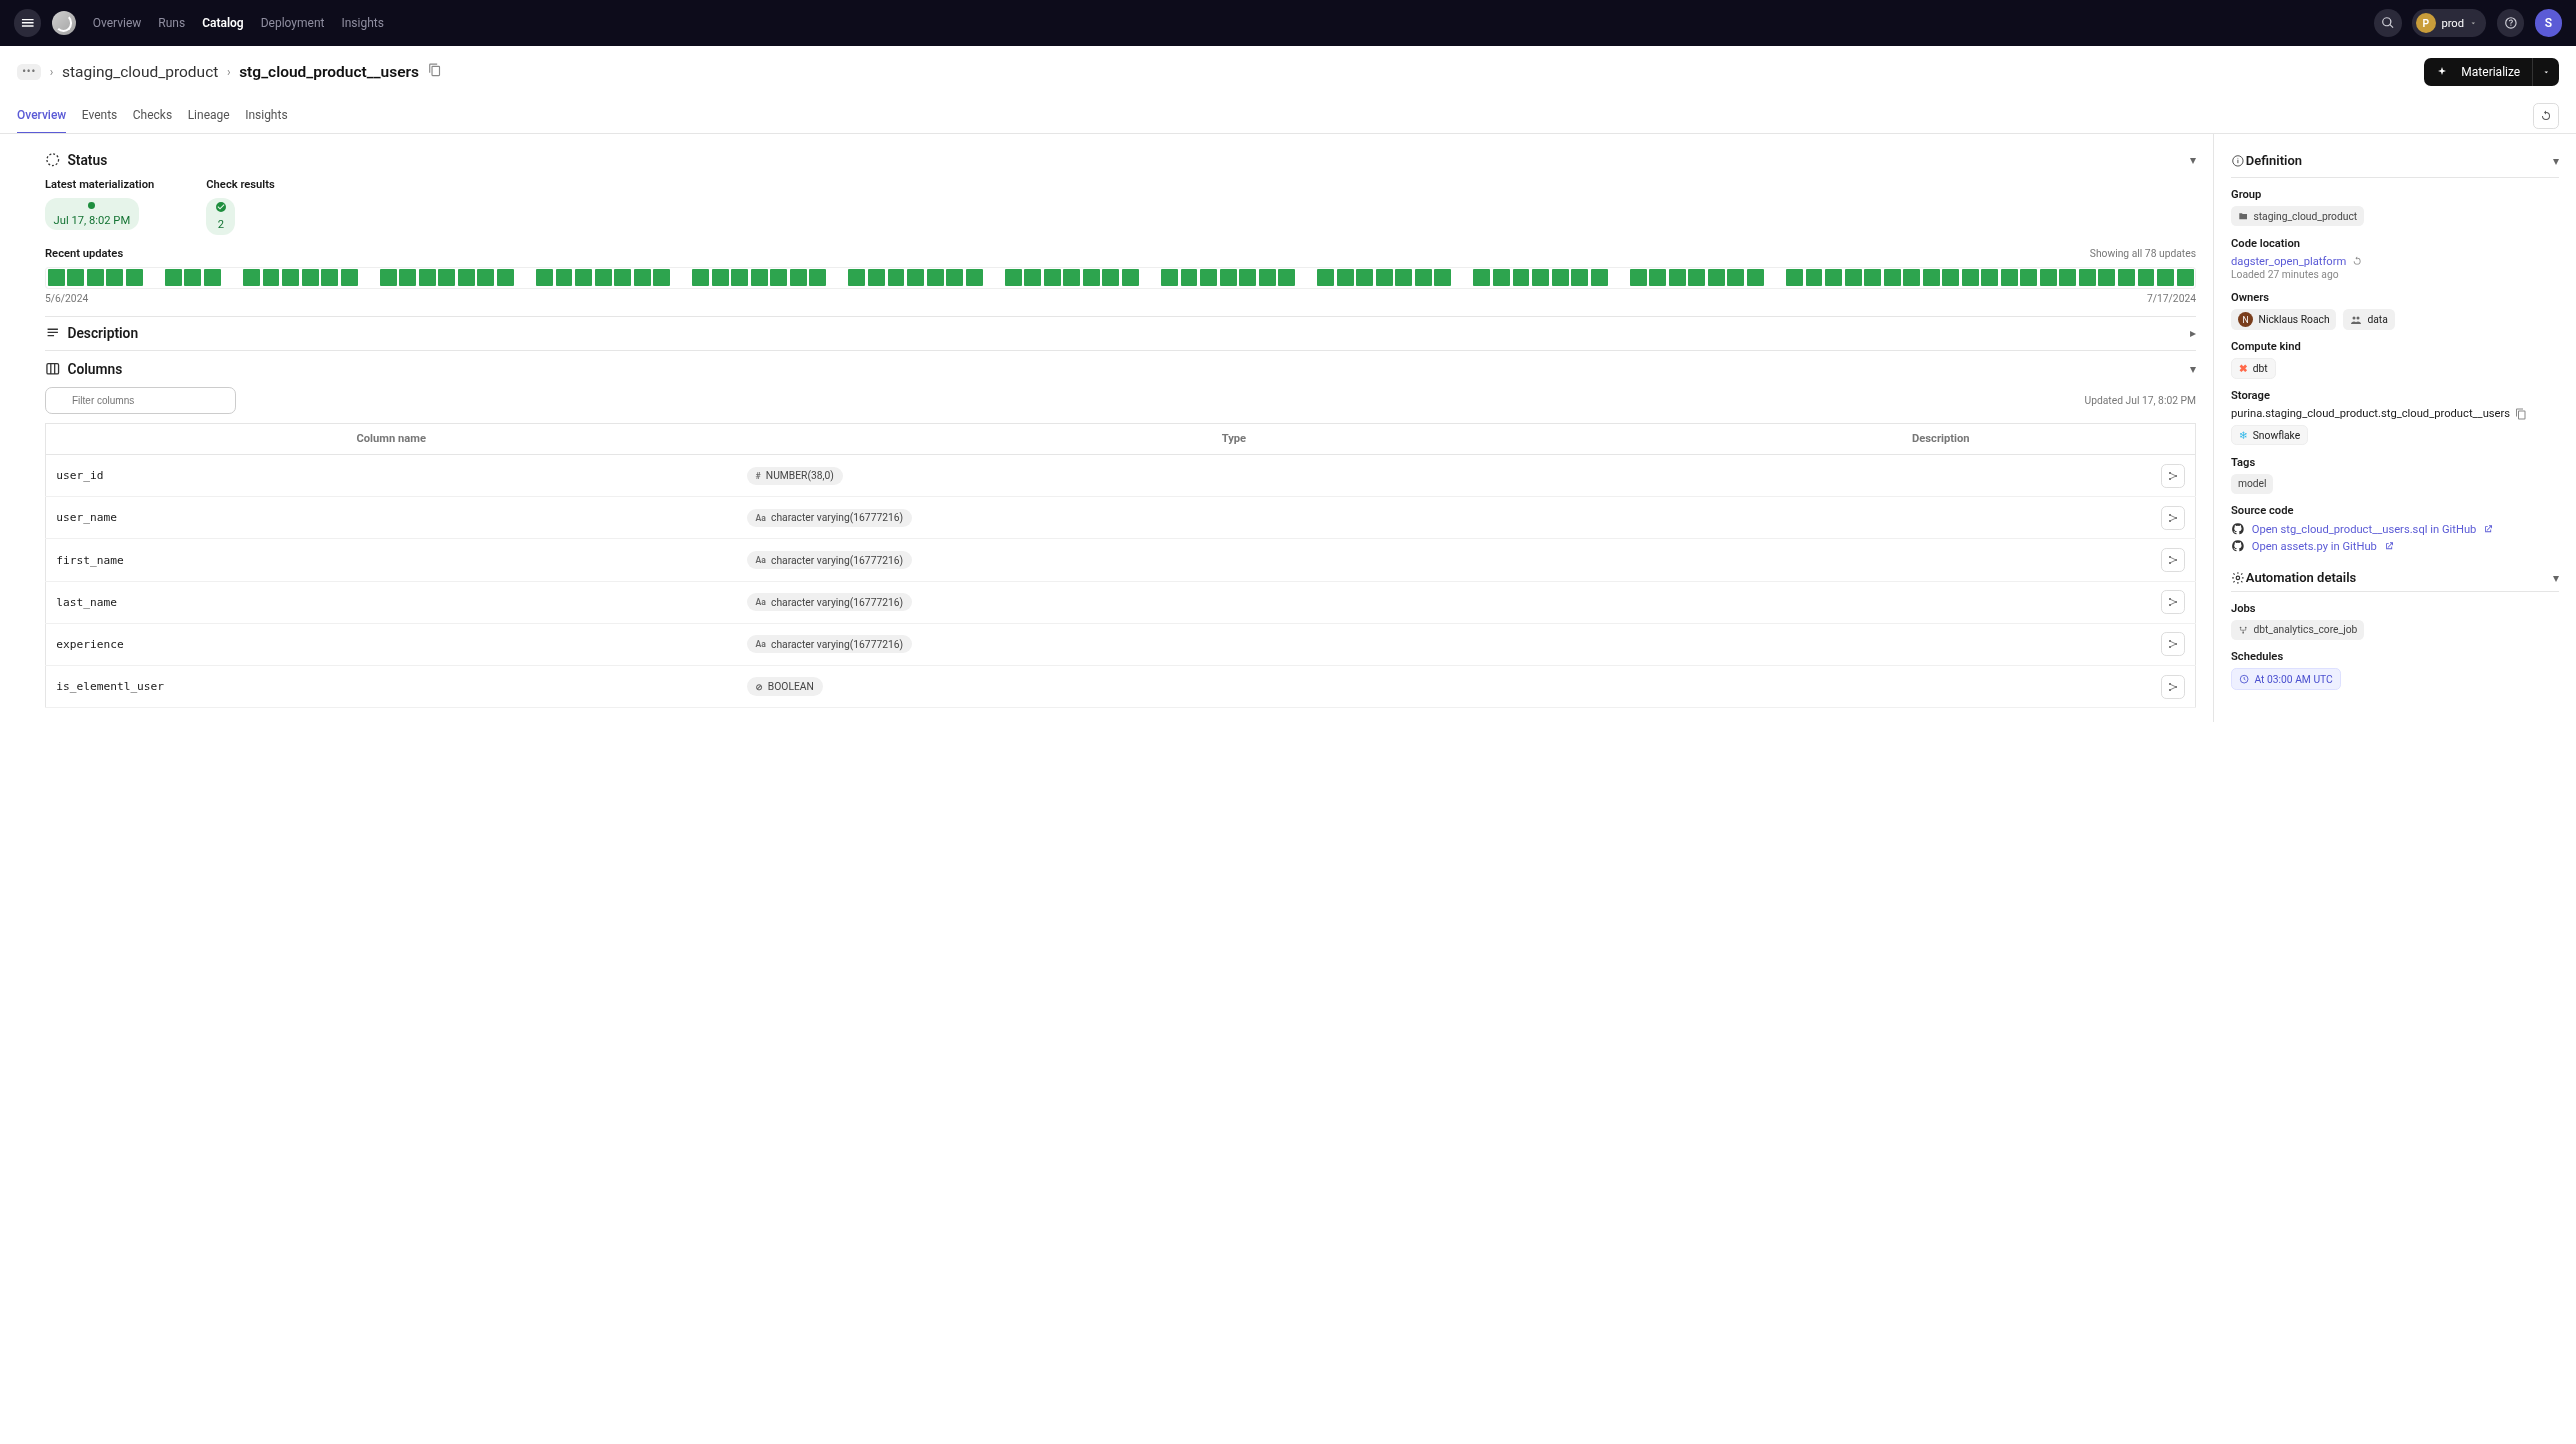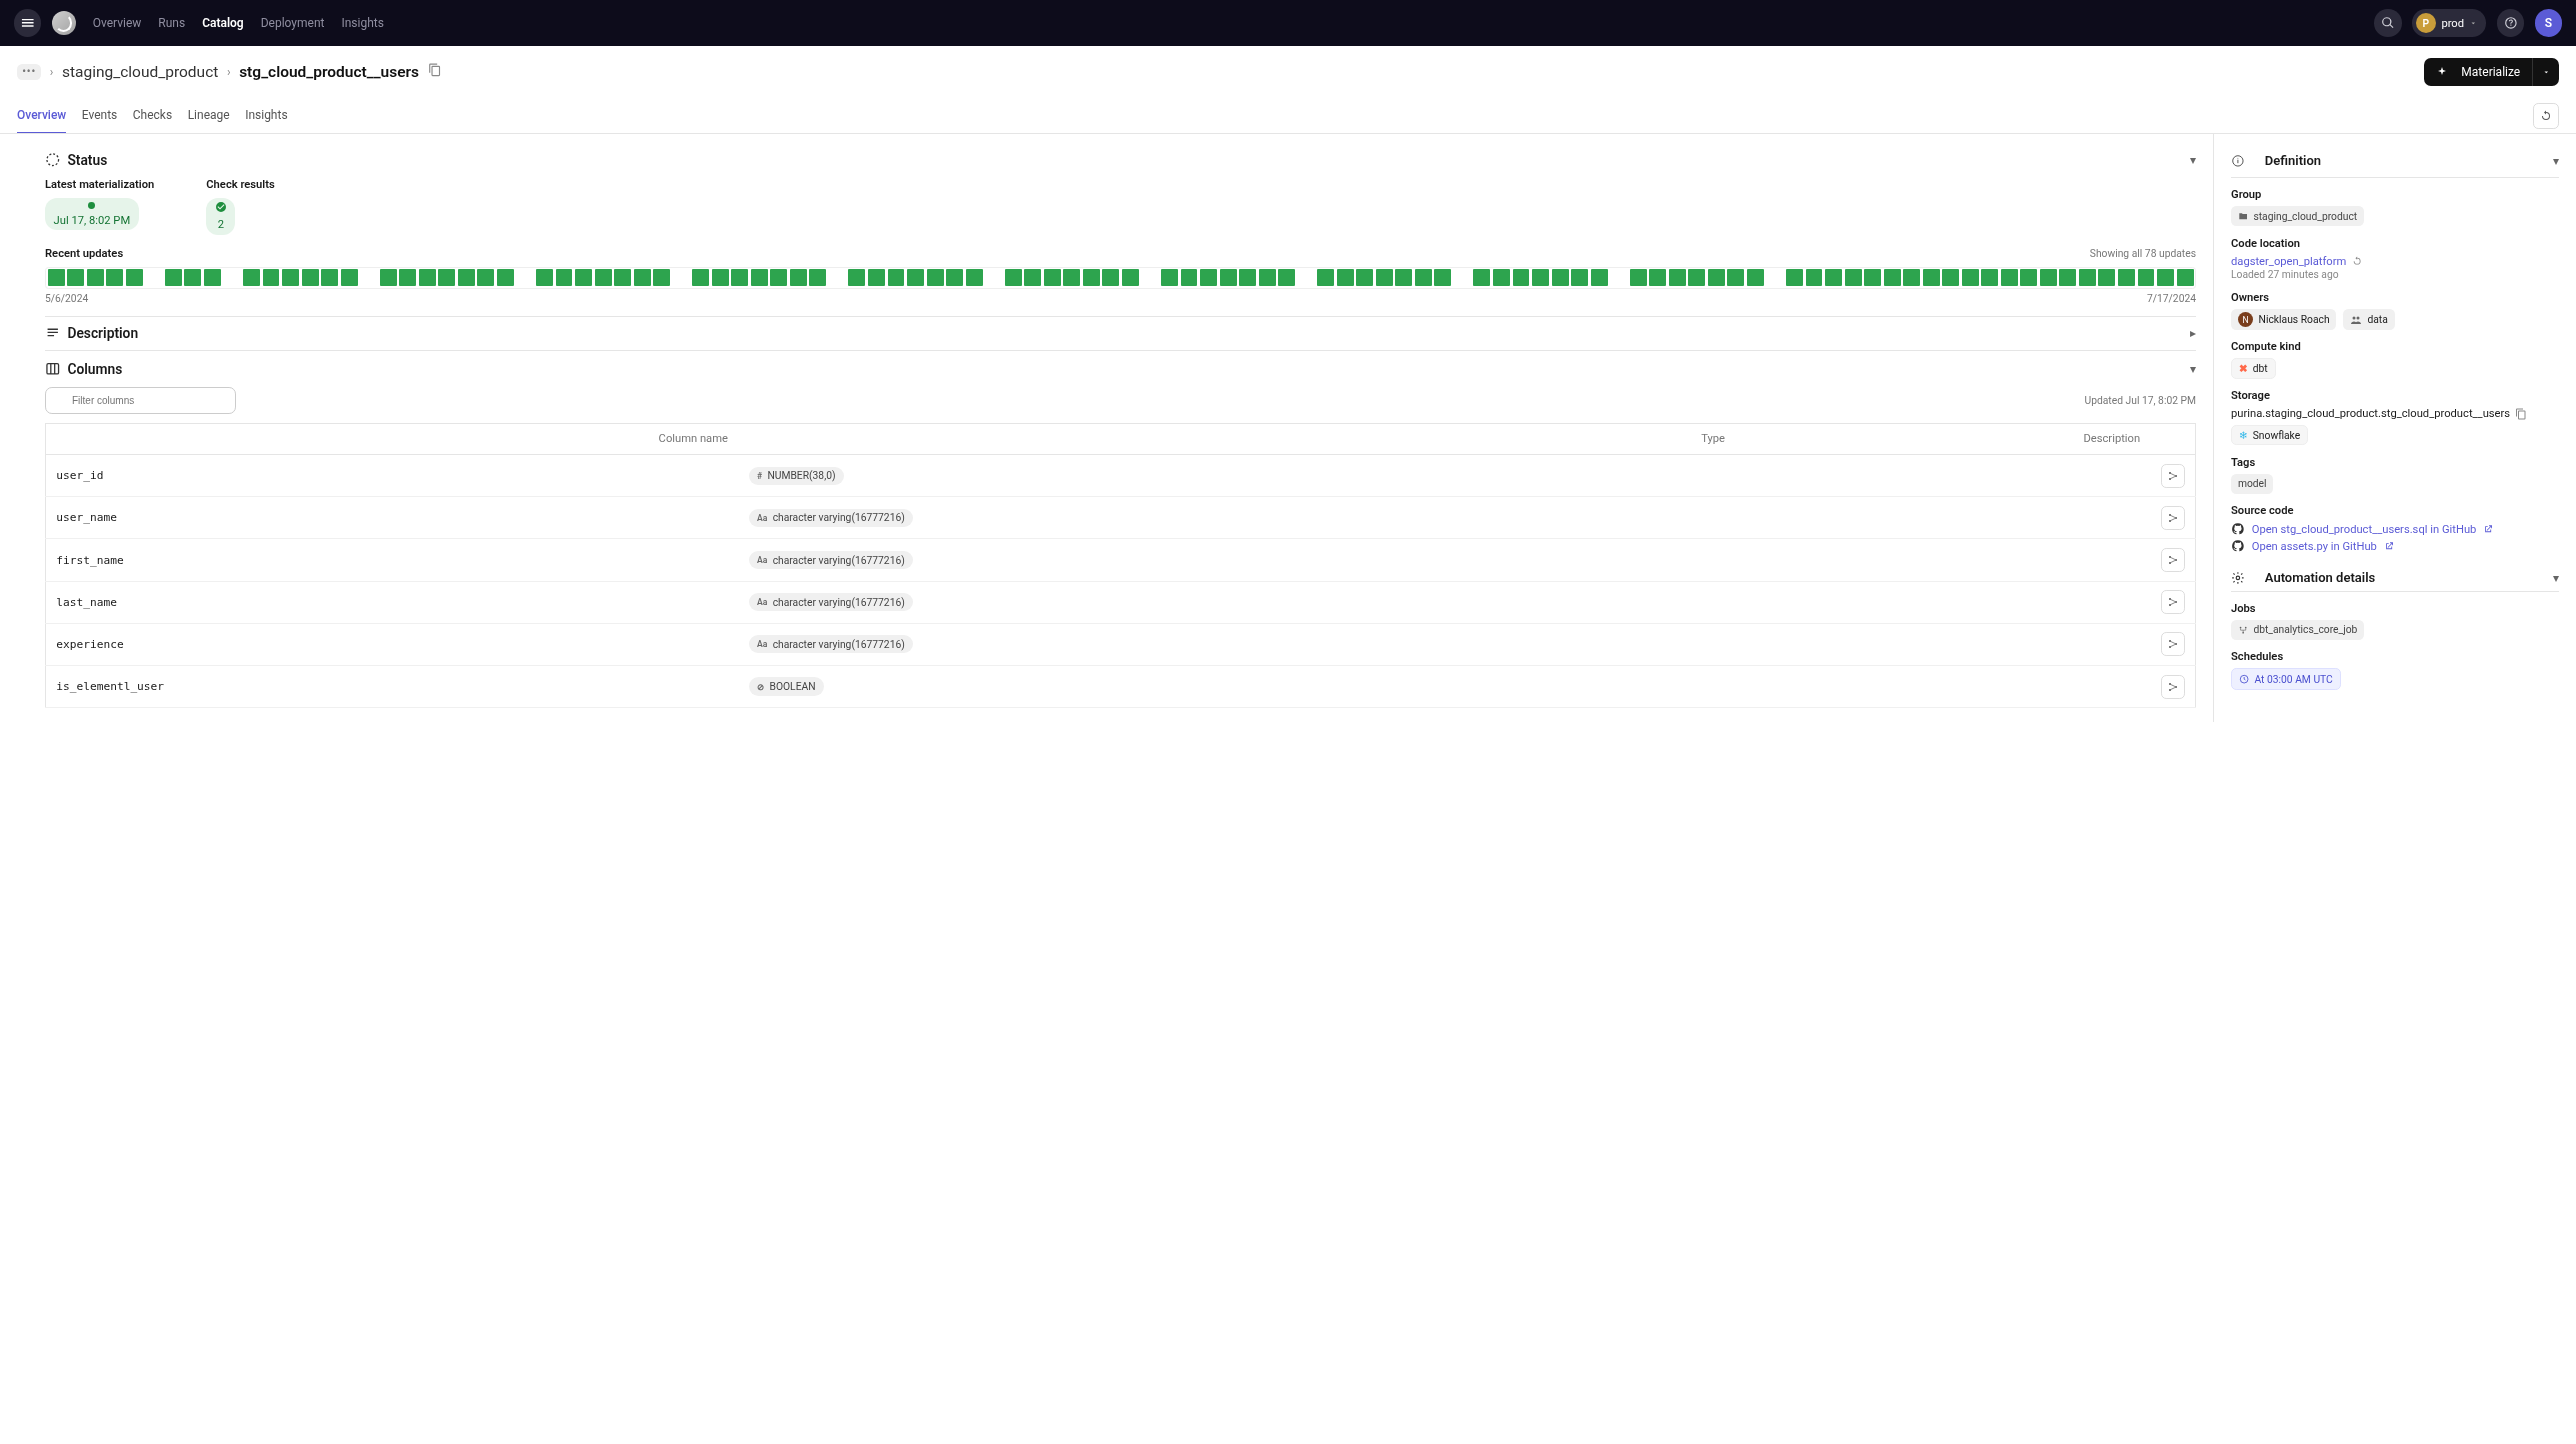--- a/index.html
+++ b/index.html
@@ -71,21 +71,21 @@
 .cols-section { padding: 10.3px 0; display: flex; align-items: center; gap: 6.9px; cursor: pointer; }
 .cols-section h3 { font-size: 13.8px; font-weight: 600; }
 
 .filter-row { display: flex; align-items: center; margin-bottom: 8.6px; }
 .filter-input { border: 0.9px solid #ccc; border-radius: 6.9px; padding: 6.9px 8.6px 6.9px 26px; width: 191px; font-size: 10px; position: relative; }
 .filter-wrap { position: relative; }
 .filter-wrap svg { position: absolute; left: 8.6px; top: 50%; transform: translateY(-50%); width: 12px; height: 12px; fill: #888; }
 .updated-txt { margin-left: auto; font-size: 10.3px; color: #777; }
 
 table.cols { width: 100%; border-collapse: collapse; border: 0.9px solid #e5e5e5; border-radius: 6.9px; }
-table.cols th { text-align: right; font-weight: 400; color: #777; padding: 8.6px 10.3px; font-size: 11.2px; border-bottom: 0.9px solid #e5e5e5; }
+table.cols th { text-align: center; font-weight: 700; color: #777; padding: 8.6px 10.3px; font-size: 11.2px; border-bottom: 0.9px solid #e5e5e5; }
 table.cols td { padding: 8.6px 10.3px; border-bottom: 0.9px solid #f0f0f0; font-size: 11.2px; vertical-align: middle; }
 .mono { font-family: ui-monospace, Menlo, Consolas, monospace; font-size: 11.2px; }
 .type-pill { display: inline-flex; align-items: center; gap: 5.2px; background: #f0f0f0; border-radius: 10.3px; padding: 2.6px 8.6px; font-size: 10.3px; color: #444; }
 .type-pill .ticon { font-size: 8.6px; color: #666; font-weight: 600; }
 .share-btn { width: 24px; height: 24px; border: 0.9px solid #ddd; border-radius: 5.2px; display: flex; align-items: center; justify-content: center; cursor: pointer; }
 .share-btn svg { width: 12px; height: 12px; fill: #555; }
 td.action { width: 38px; text-align: right; }
 
 
 .rlabel { font-size: 11.2px; font-weight: 600; margin: 10.3px 0 5.2px; }
@@ -95,21 +95,21 @@
 .owners { display: flex; gap: 6.9px; flex-wrap: wrap; }
 .owner-pill { display: inline-flex; align-items: center; gap: 5.2px; background: #f0f0f0; border-radius: 5.2px; padding: 2.6px 6.9px; font-size: 10.3px; }
 .owner-pill .av { width: 15.5px; height: 15.5px; border-radius: 50%; background: #7a3e1d; color: #fff; font-size: 8.6px; display: flex; align-items: center; justify-content: center; }
 .kind-pill { display: inline-flex; align-items: center; gap: 5.2px; background: #f6f6f6; border: 0.9px solid #eee; border-radius: 5.2px; padding: 2.6px 6.9px; font-size: 10.3px; }
 .kind-pill .dbt { color: #ff694a; font-weight: bold; }
 .snow { color: #29b5e8; }
 .storage-path { font-size: 11.2px; word-break: break-all; display: flex; align-items: center; gap: 5.2px; }
 .src-link { display: flex; align-items: center; gap: 6.9px; margin: 3.4px 0; }
 .gh-icon { width: 13.8px; height: 13.8px; fill: #333; }
 .ext-icon { width: 10.3px; height: 10.3px; fill: #5b5bd6; }
-.r-section-head { display: flex; align-items: center; gap: 20px; padding: 5.2px 0; border-bottom: 0.9px solid #e5e5e5; cursor: pointer; margin-bottom: 3.4px; }
+.r-section-head { display: flex; align-items: center; gap: 1px; padding: 5.2px 0; border-bottom: 0.9px solid #e5e5e5; cursor: pointer; margin-bottom: 3.4px; }
 .r-section-head h3 { font-size: 13px; font-weight: 600; }
 .r-section-head.first { border-bottom: 0.9px solid #e5e5e5; padding-bottom: 8.6px; }
 .sched-pill { display: inline-flex; align-items: center; gap: 5.2px; background: #eef0ff; border: 0.9px solid #dde0ff; border-radius: 5.2px; padding: 3.4px 6.9px; font-size: 10.3px; color: #4a4fcf; }
 .info-icon { width: 13.8px; height: 13.8px; fill: none; stroke: #444; stroke-width: 1.6; }
 </style>
 </head>
 <body>
 
 <div class="topnav">
   <div class="hamburger">

